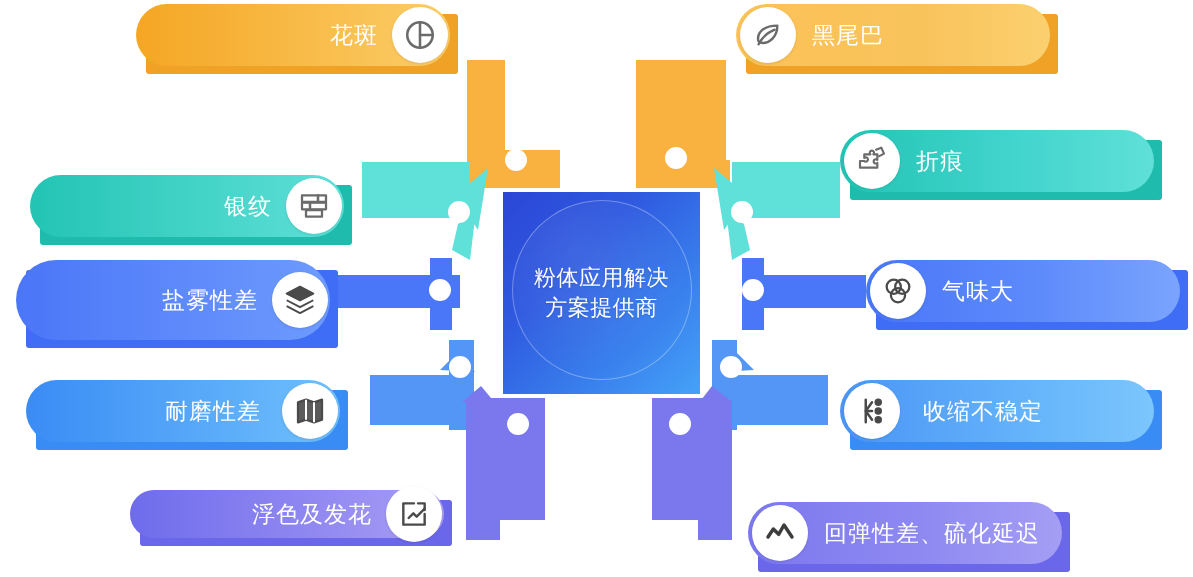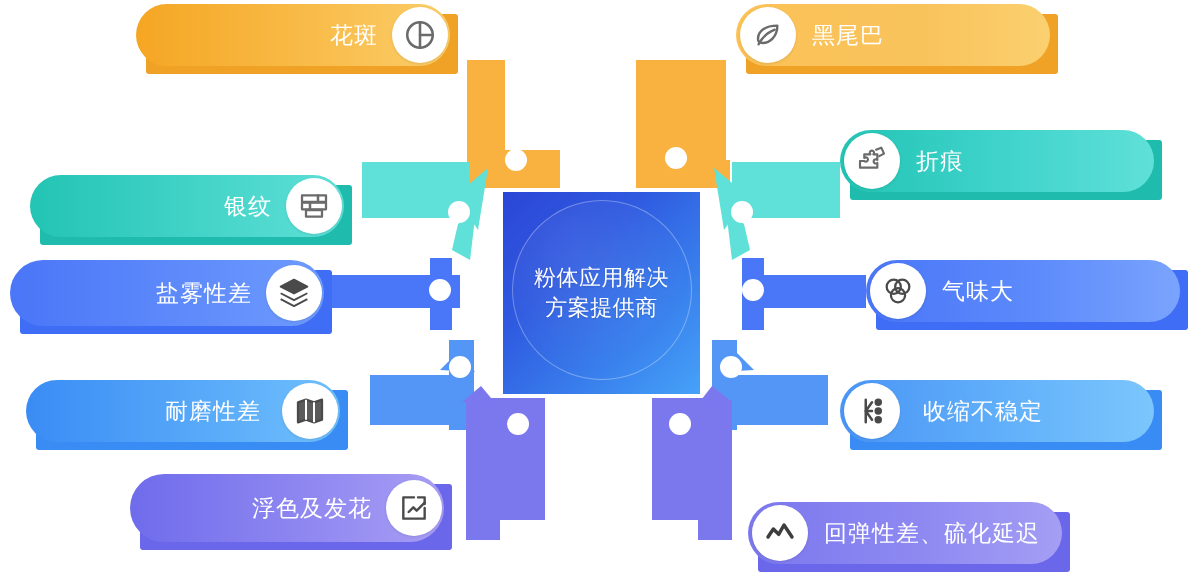--- a/index.html
+++ b/index.html
@@ -192,21 +192,21 @@
           <rect x="3" y="4" width="12" height="5"></rect>
             <rect x="15" y="4" width="6" height="5"></rect>
           <rect x="3" y="9.5" width="6" height="5"></rect>
             <rect x="9" y="9.5" width="12" height="5"></rect>
           <rect x="6" y="15" width="12" height="5"></rect>
         </svg>
       </span>
     </div>
   </div>
 
-  <div class="node left t-blue" style="left:10px;top:260px;width:314px;height:66px;">
+  <div class="node left t-blue" style="left:16px;top:260px;width:314px;height:80px;">
     <div class="shadow"></div>
     <div class="pill">
       <span class="txt">盐雾性差</span>
       <span class="badge">
         <svg width="32" height="32" viewBox="0 0 24 24" fill="#4a4a4a" stroke="#4a4a4a" stroke-width="1.4" stroke-linejoin="round">
           <path d="M12 2 2 7.2l10 5.2 10-5.2z"></path>
           <path d="M2 12.2 12 17.4l10-5.2" fill="none"></path>
           <path d="M2 16.6 12 21.8l10-5.2" fill="none"></path>
         </svg>
       </span>
@@ -219,21 +219,21 @@
       <span class="txt">耐磨性差</span>
       <span class="badge">
         <svg width="32" height="32" viewBox="0 0 24 24" fill="none" stroke="#4a4a4a" stroke-width="1.7" stroke-linejoin="round">
           <path d="M3 5.5 9 3.5l6 2 6-2v15l-6 2-6-2-6 2z" fill="#4a4a4a" fill-opacity=".9"></path>
           <path d="M9 3.5v15M15 5.5v15" stroke="#ffffff" stroke-width="1.5"></path>
         </svg>
       </span>
     </div>
   </div>
 
-  <div class="node left t-purple" style="left:130px;top:474px;width:314px;height:68px;">
+  <div class="node left t-purple" style="left:130px;top:490px;width:314px;height:48px;">
     <div class="shadow"></div>
     <div class="pill">
       <span class="txt">浮色及发花</span>
       <span class="badge">
         <svg width="32" height="32" viewBox="0 0 24 24" fill="none" stroke="#4a4a4a" stroke-width="1.8" stroke-linecap="round" stroke-linejoin="round">
           <path d="M20 12v8H4V4h8"></path>
             <path d="M15 4h5v5"></path>
             <path d="M8 15l3.5-3.5 2.5 2.5L20 8"></path>
         </svg>
       </span>

